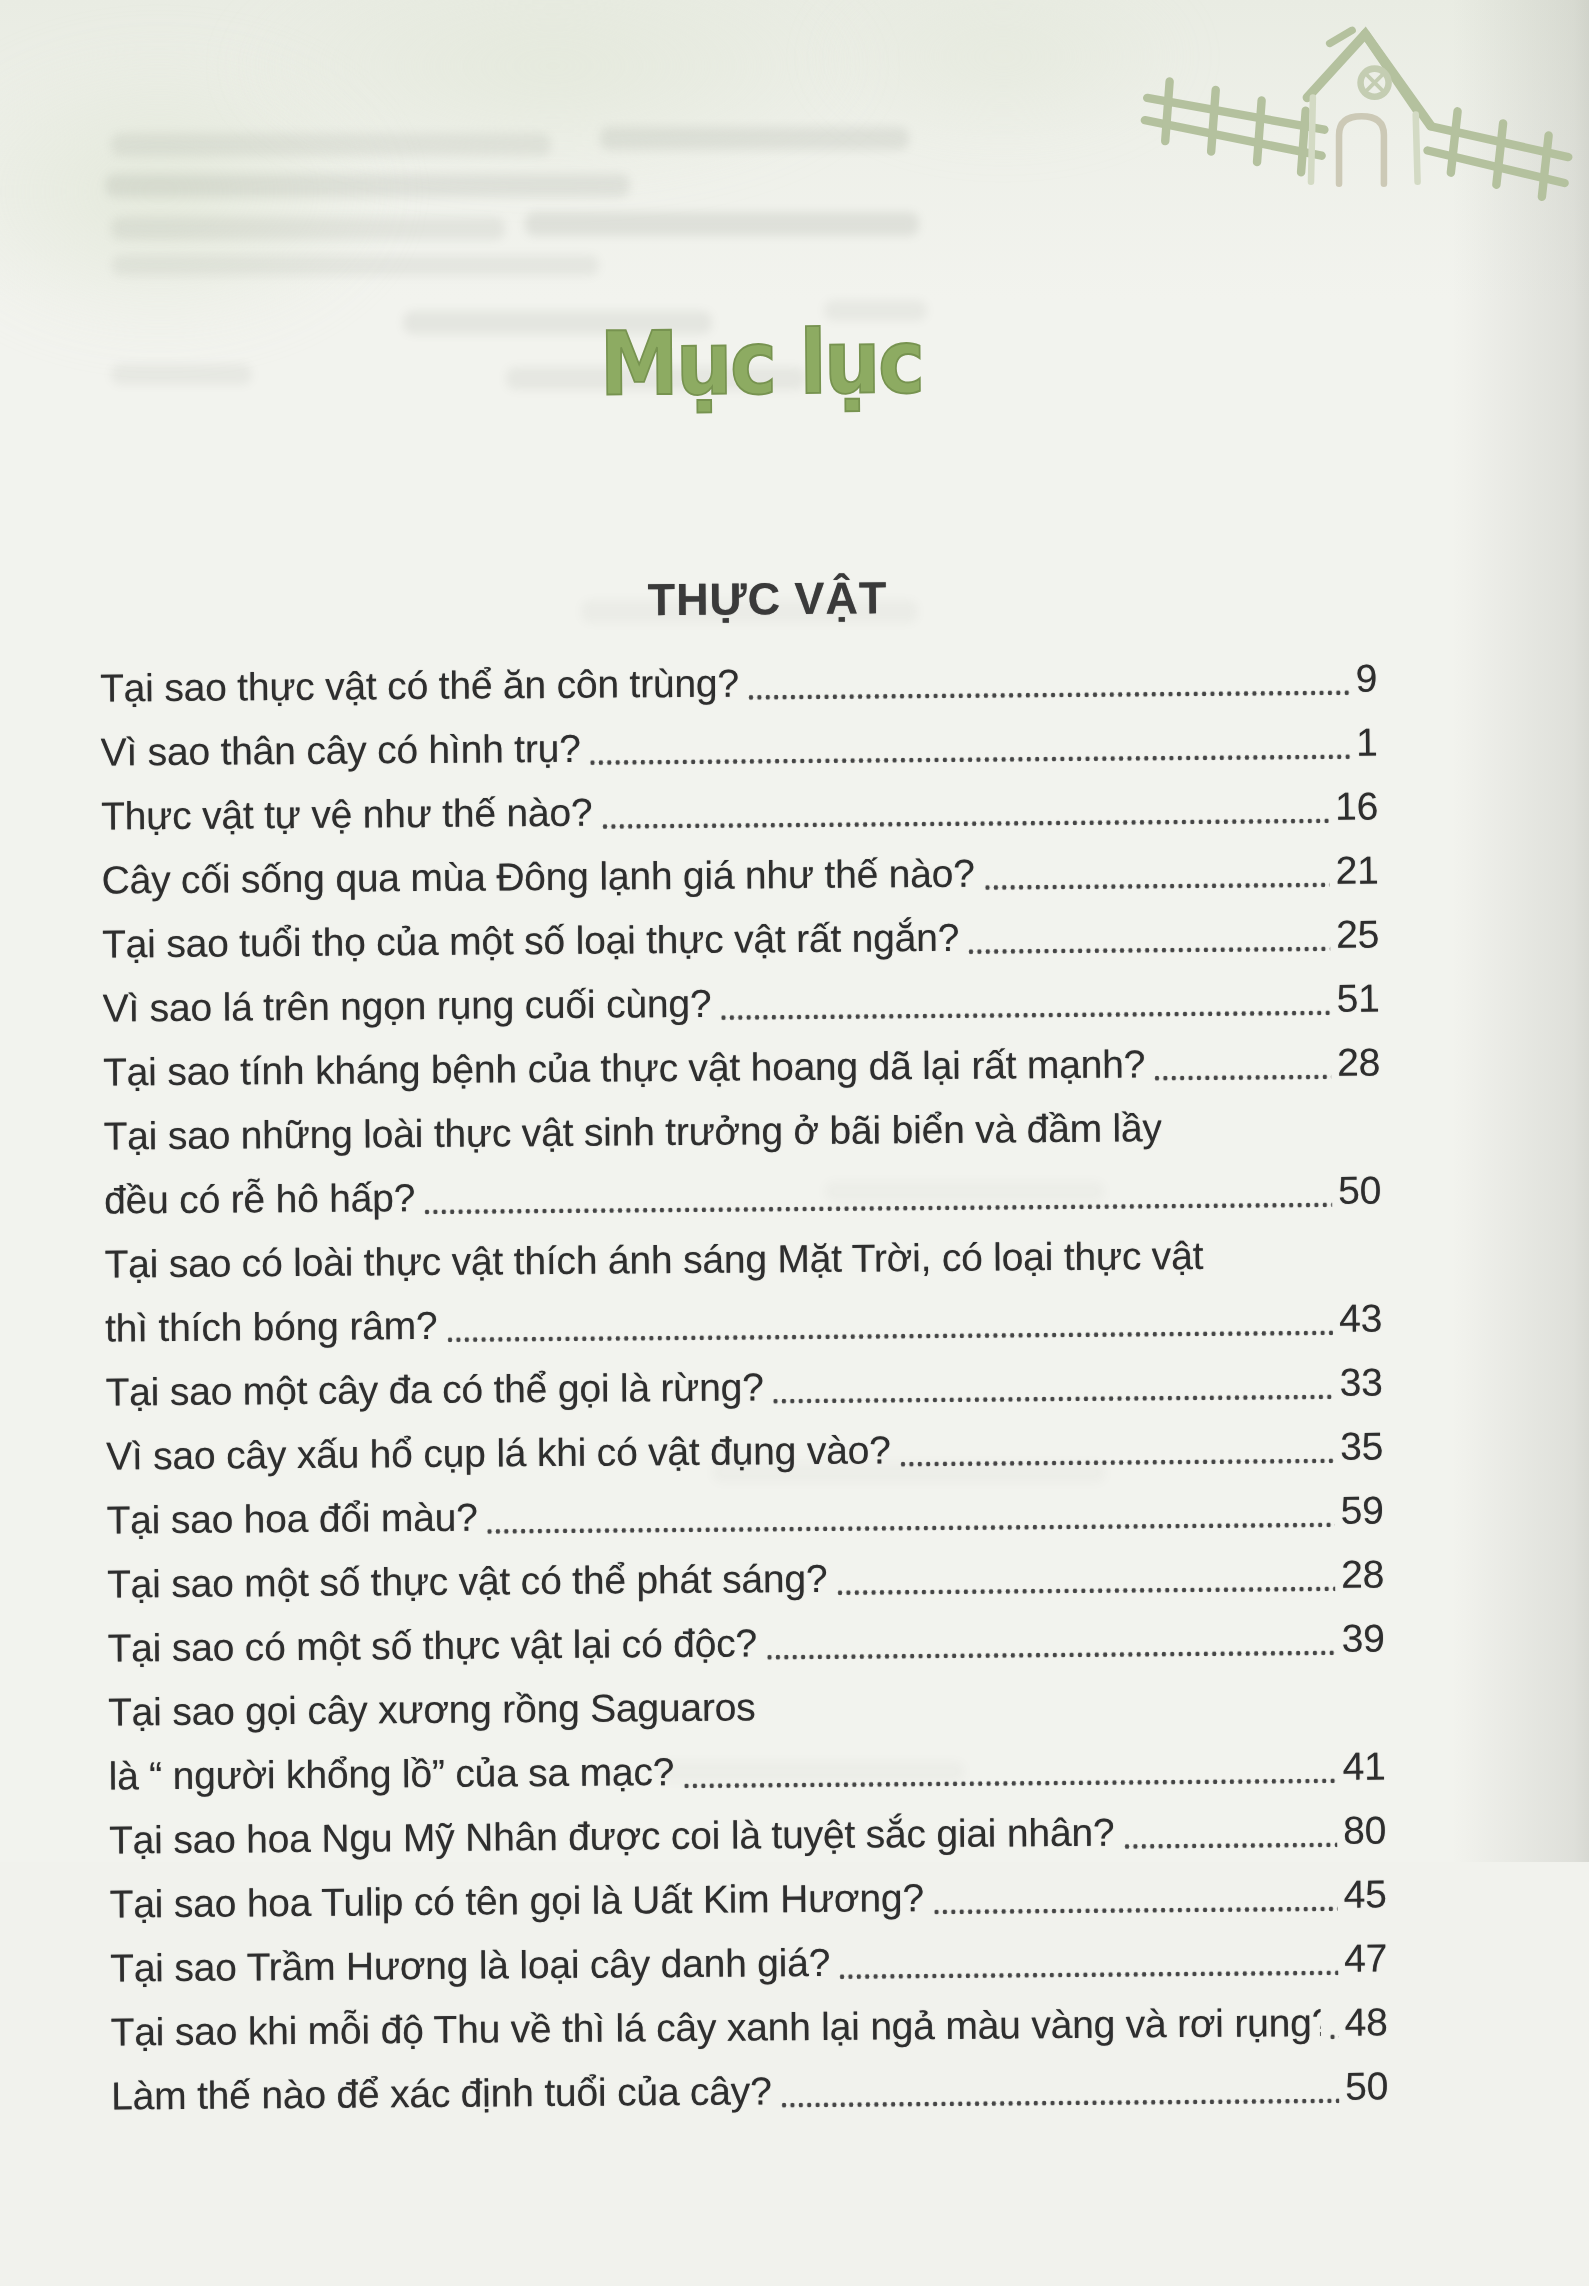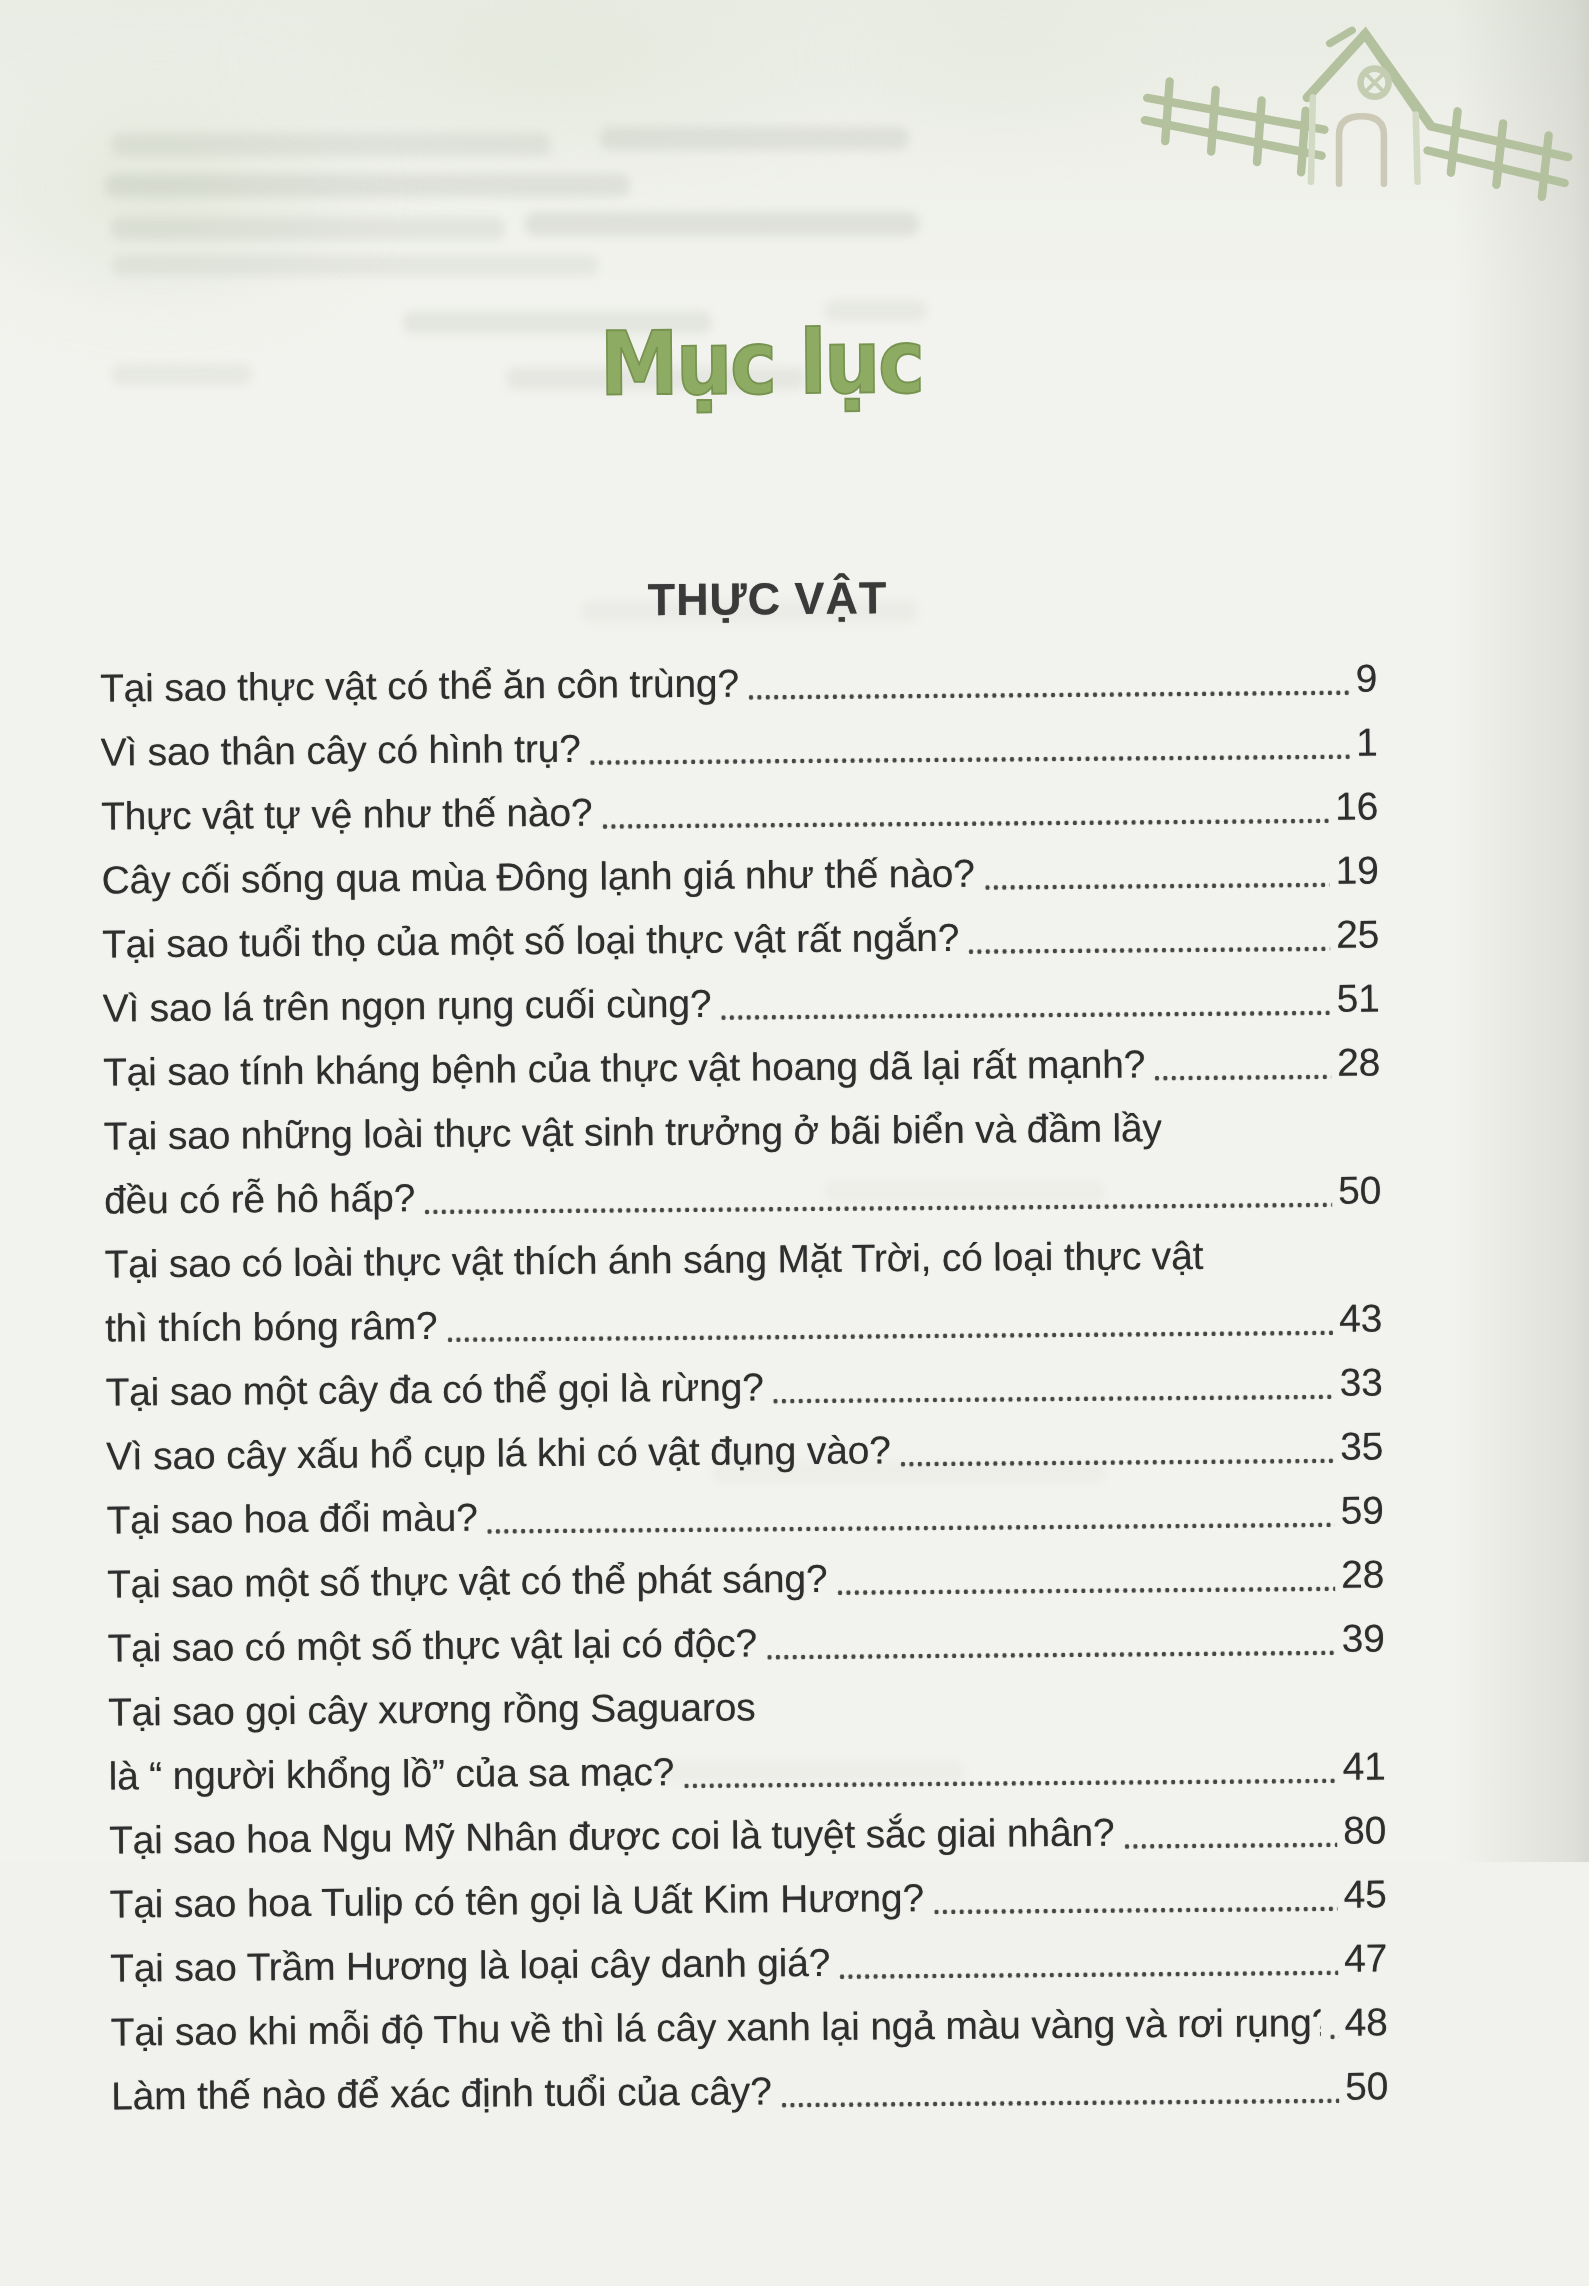--- a/index.html
+++ b/index.html
@@ -145,21 +145,21 @@
           <div class="line">
             <span class="label">Thực vật tự vệ như thế nào?</span>
             <span class="leader"></span>
             <span class="pagenum">16</span>
           </div>
         </div>
         <div class="entry">
           <div class="line">
             <span class="label">Cây cối sống qua mùa Đông lạnh giá như thế nào?</span>
             <span class="leader"></span>
-            <span class="pagenum">19</span>
+            <span class="pagenum">21</span>
           </div>
         </div>
         <div class="entry">
           <div class="line">
             <span class="label">Tại sao tuổi thọ của một số loại thực vật rất ngắn?</span>
             <span class="leader"></span>
             <span class="pagenum">25</span>
           </div>
         </div>
         <div class="entry">

